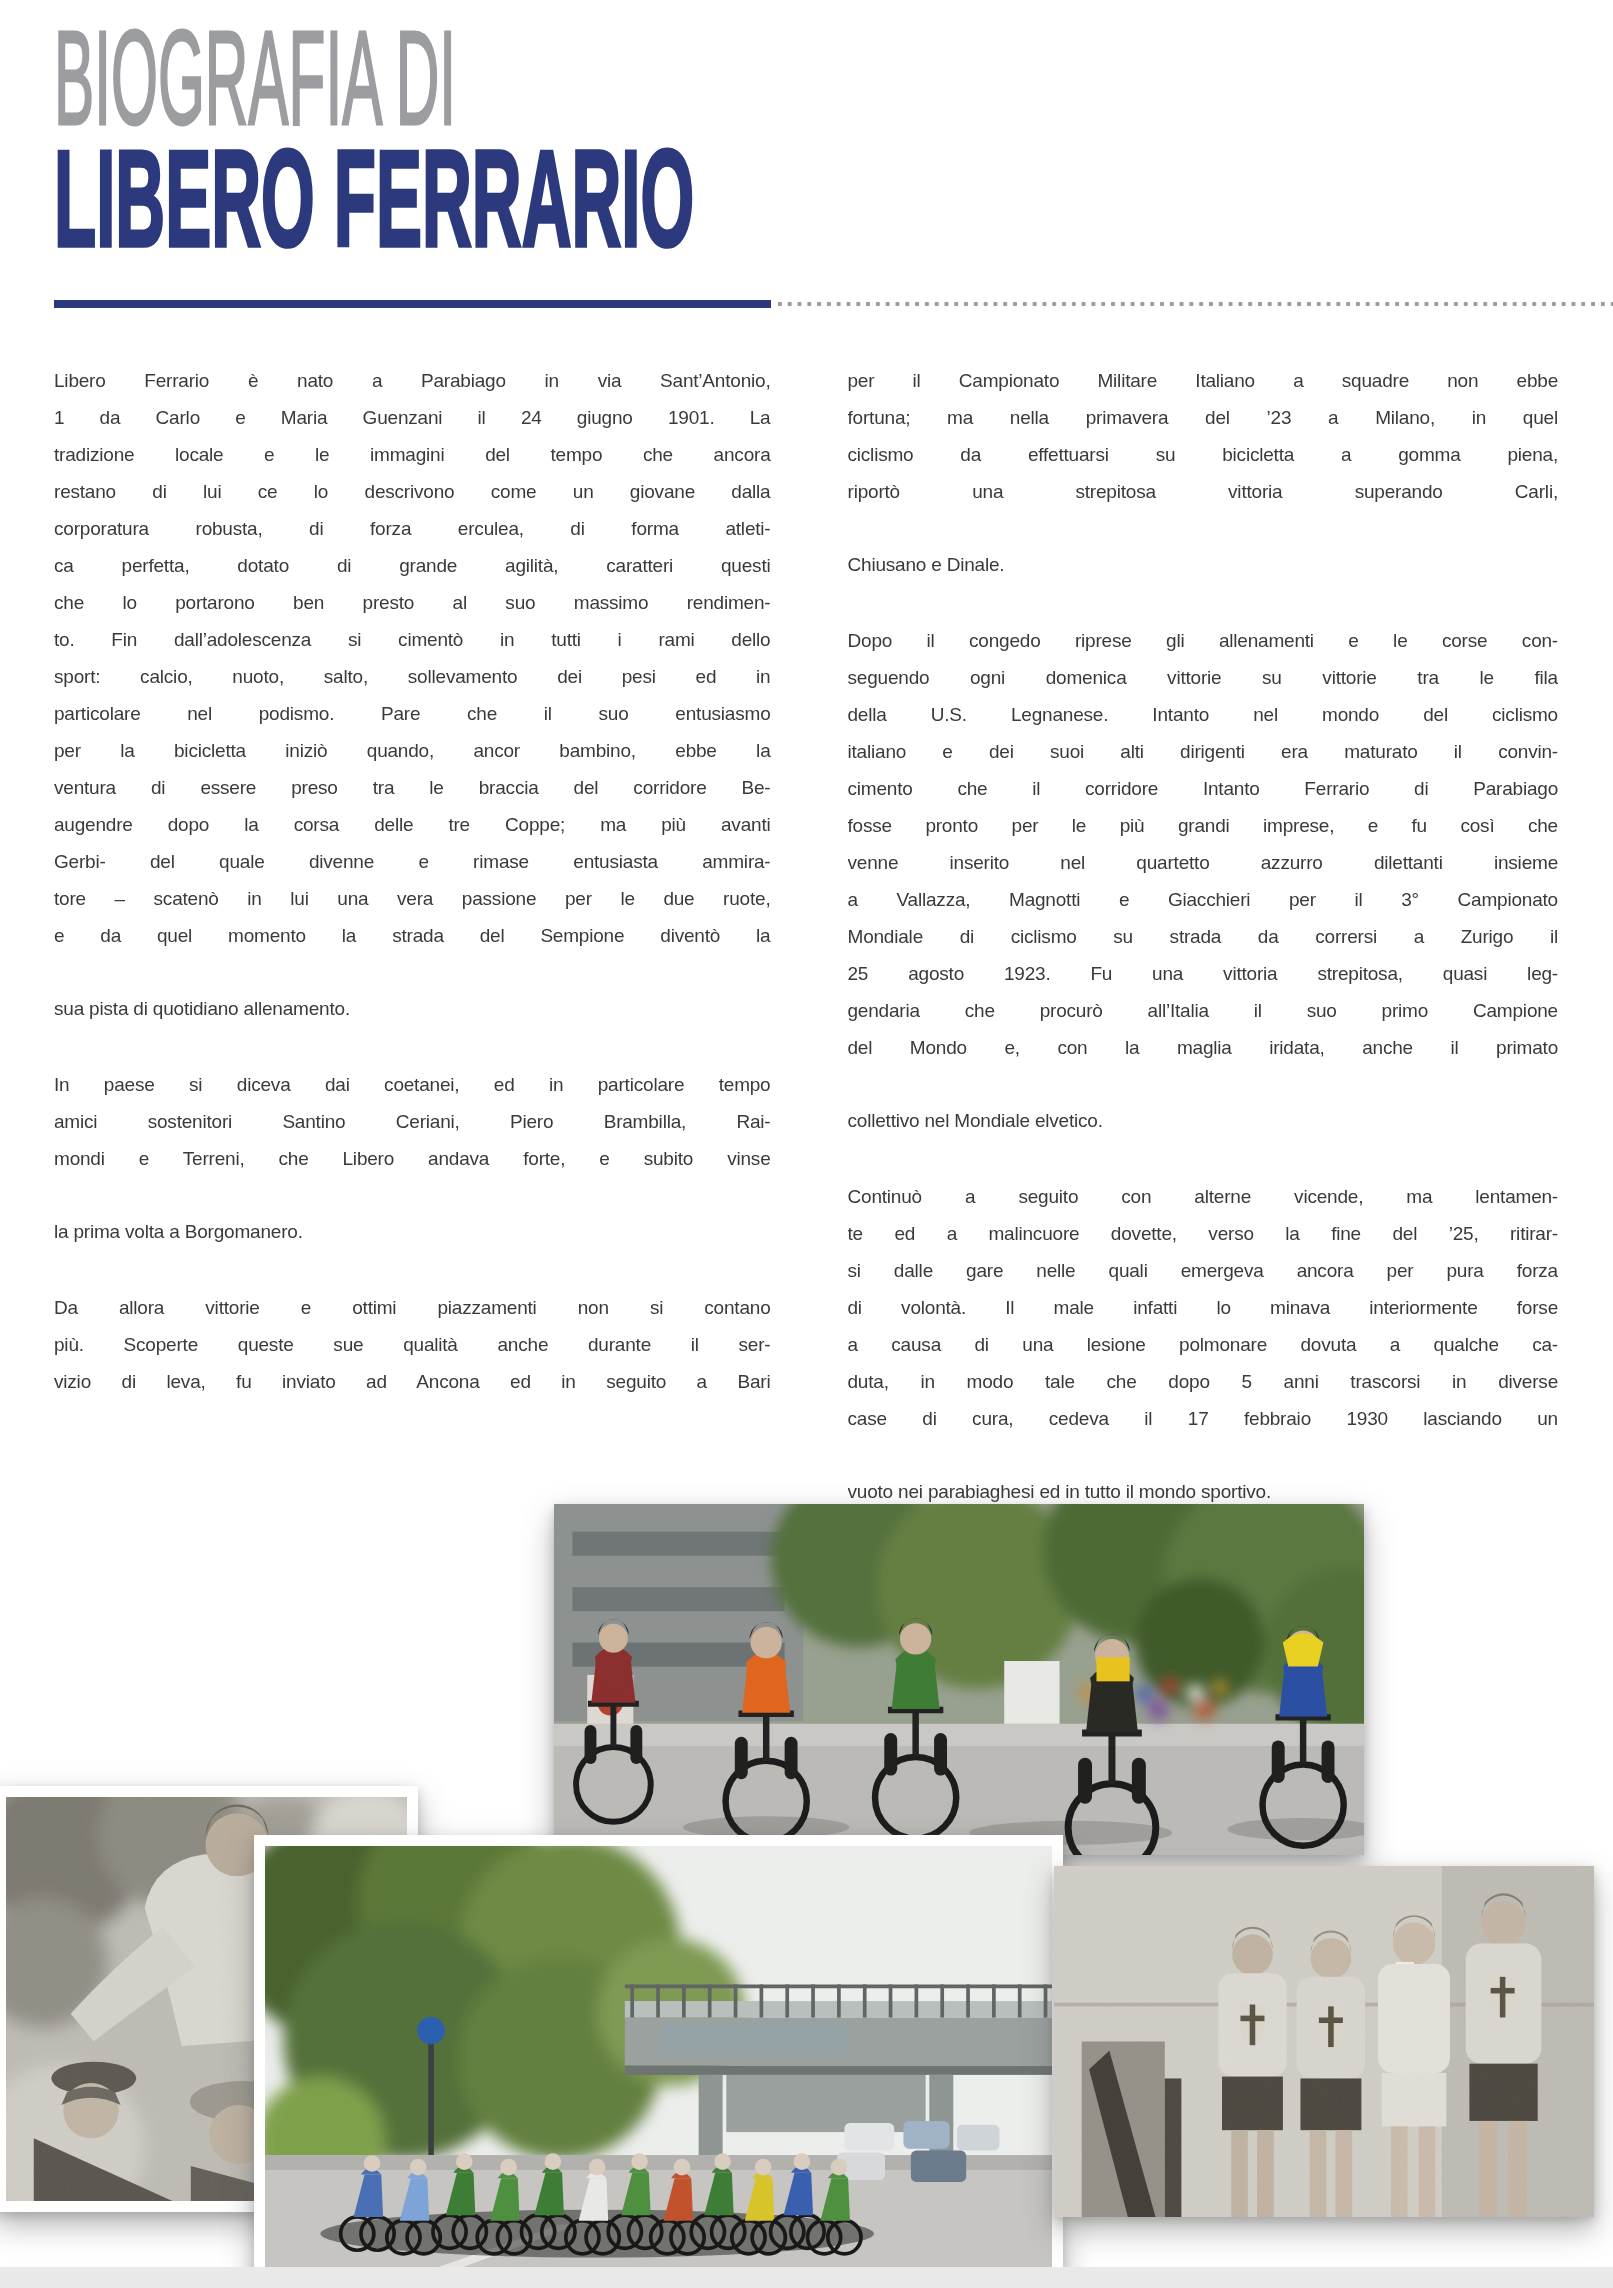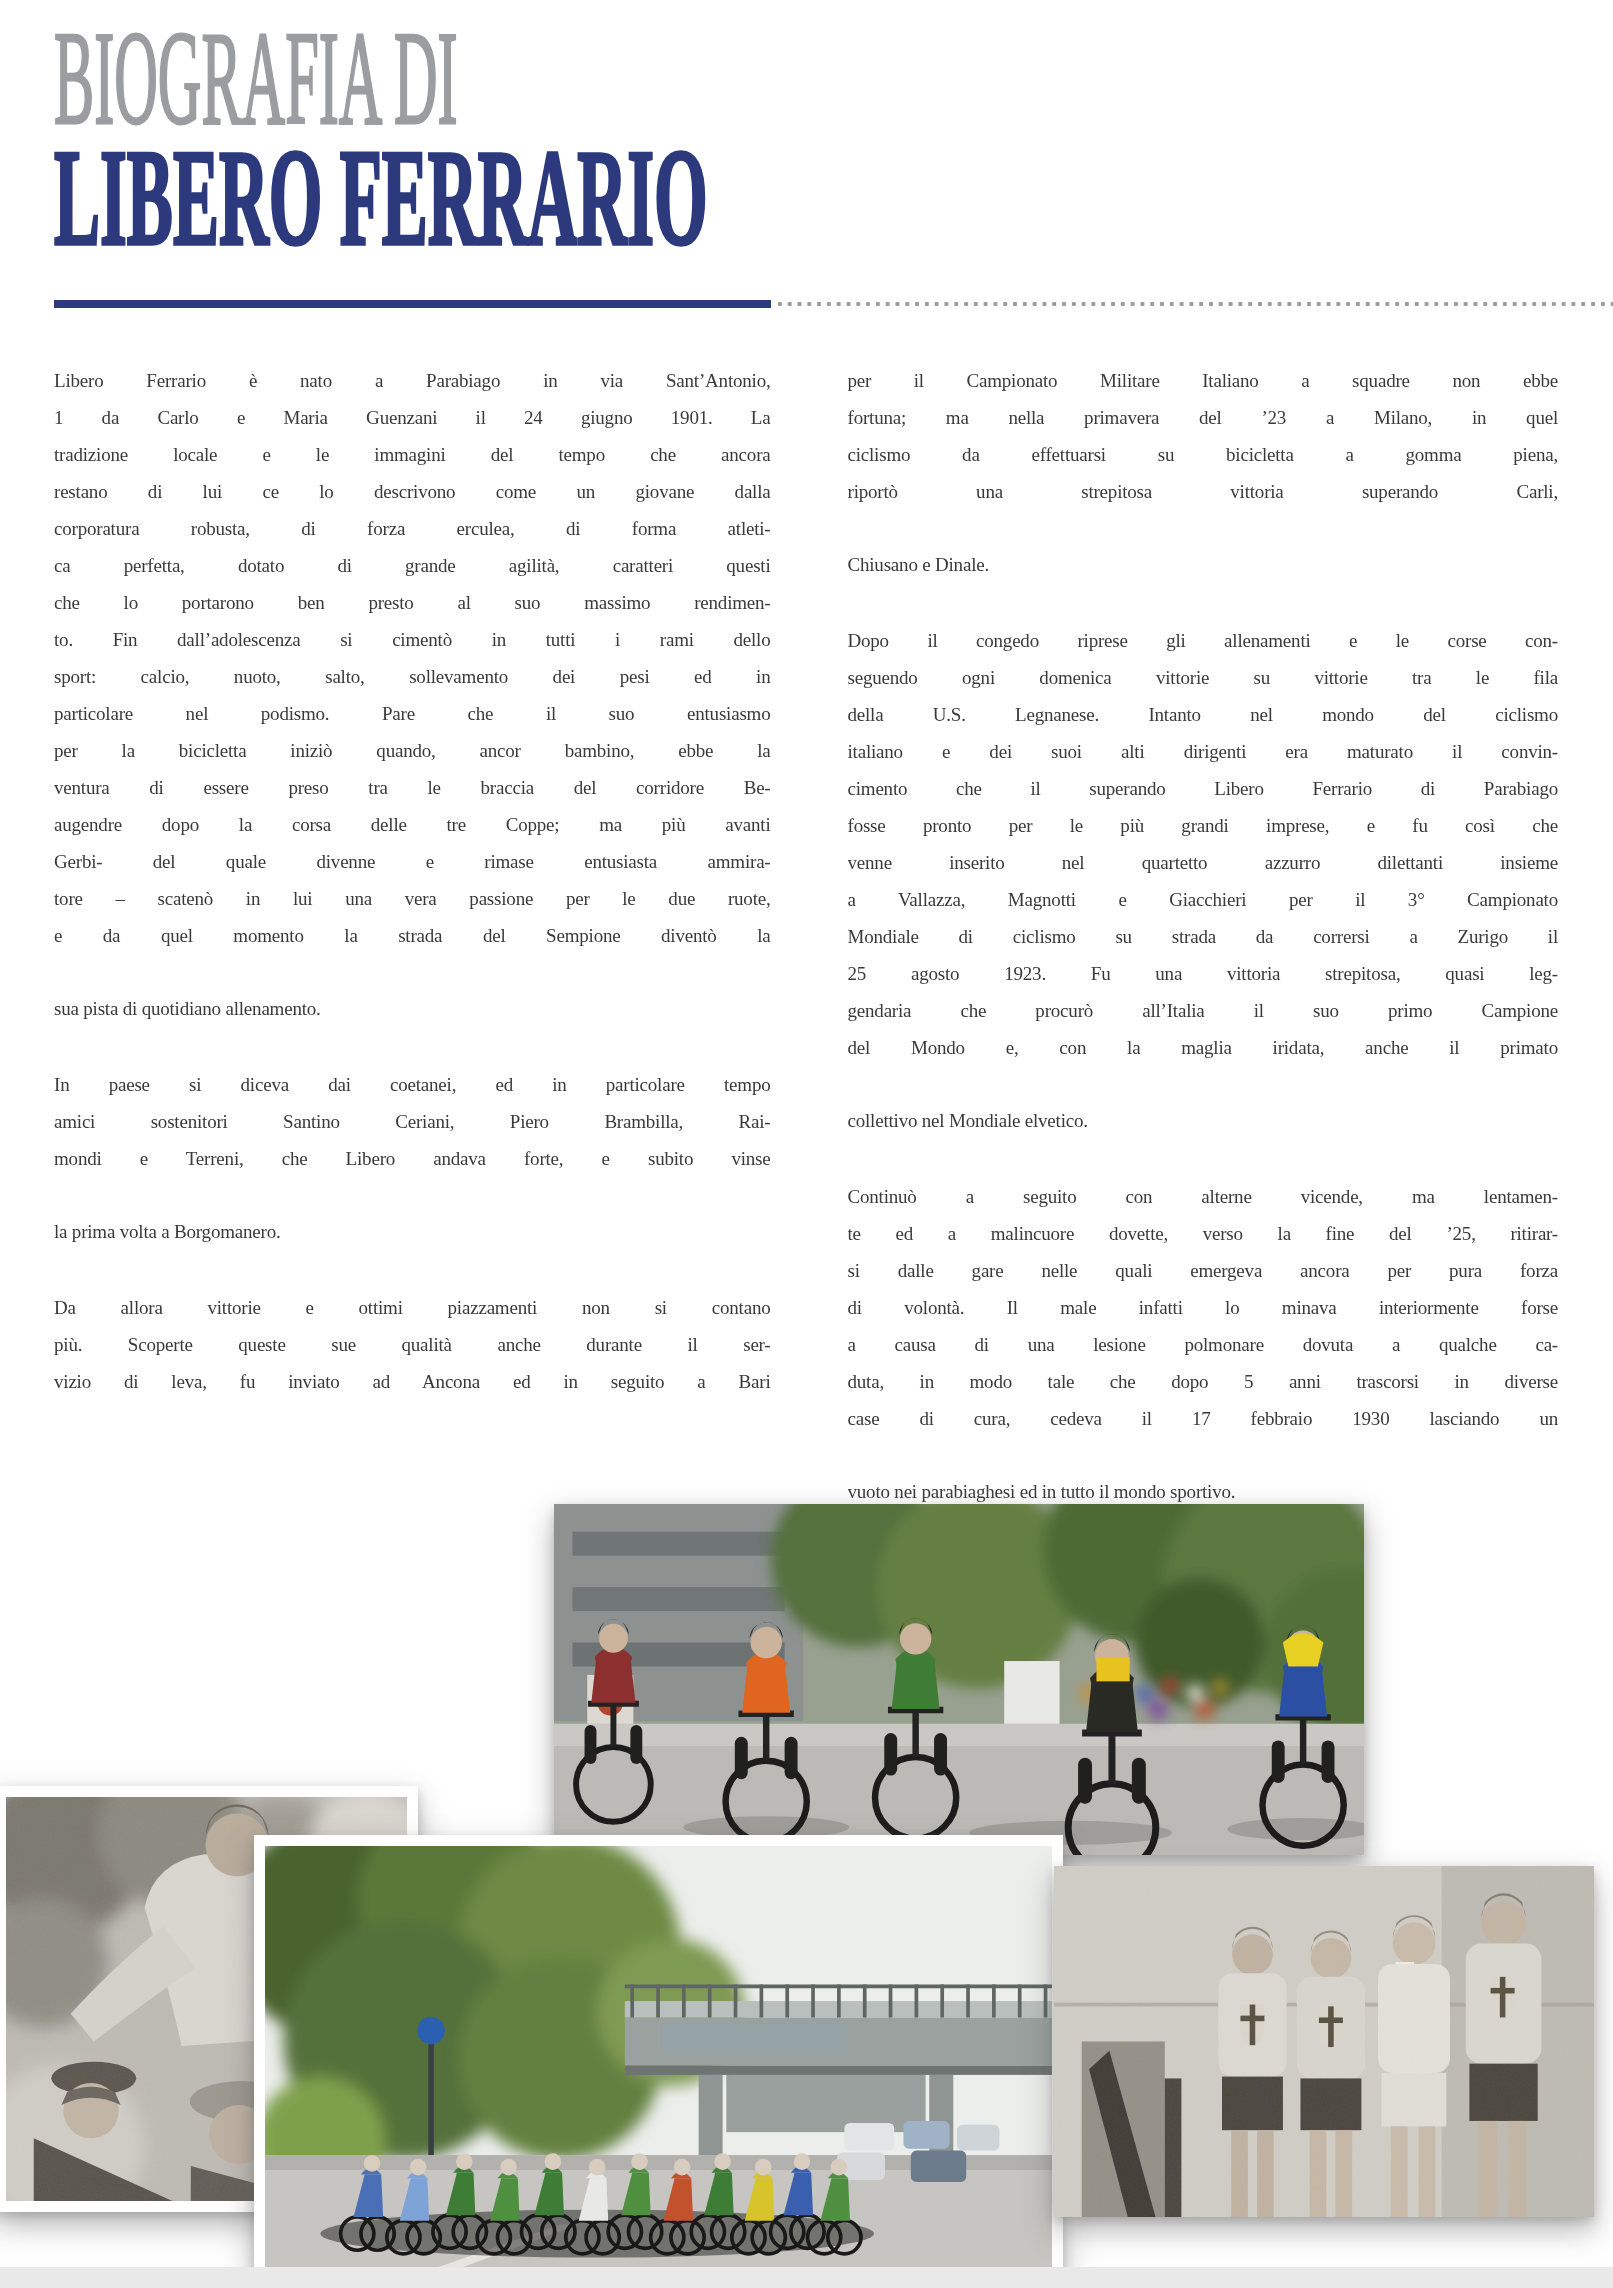--- a/index.html
+++ b/index.html
@@ -1,19 +1,19 @@
 <!DOCTYPE html>
 <html style="--accent: #2c3a7d; --title-gray: #9c9da0; --dot-gray: #9b9b9b; --body-text: #3a3a3a;font-size:14.8px"><head>
 <meta charset="utf-8">
 <style>
   html,body{margin:0;padding:0;background:#e9e9e9;}
   .page{
     position:relative;width:1613px;height:2267px;margin:0 auto;
     background:#ffffff;overflow:hidden;
-    font-family:Liberation Serif, serif;
+    font-family:Liberation Sans, sans-serif;
   }
   
   .title-block{position:absolute;left:54px;top:9.2px;}
   .title-line{display:block;transform-origin:left top;white-space:nowrap;line-height:1;}
   .title-gray{
     font-size:134px;font-weight:400;color:var(--title-gray,#9c9da0);
     transform:scaleX(0.45);-webkit-text-stroke:2.8px var(--title-gray,#9c9da0);
     position:absolute;left:0;top:1.8px;
   }
   .title-blue{
@@ -103,21 +103,21 @@
           <div class="pline">fortuna; ma nella primavera del ’23 a Milano, in quel</div>
           <div class="pline">ciclismo da effettuarsi su bicicletta a gomma piena,</div>
           <div class="pline">riportò una strepitosa vittoria superando Carli,</div>
           <div class="pline pline-last">Chiusano e Dinale.</div>
         </div>
         <div class="para">
           <div class="pline">Dopo il congedo riprese gli allenamenti e le corse con-</div>
           <div class="pline">seguendo ogni domenica vittorie su vittorie tra le fila</div>
           <div class="pline">della U.S. Legnanese. Intanto nel mondo del ciclismo</div>
           <div class="pline">italiano e dei suoi alti dirigenti era maturato il convin-</div>
-          <div class="pline">cimento che il superando Libero Ferrario di Parabiago</div>
+          <div class="pline">cimento che il corridore Intanto Ferrario di Parabiago</div>
           <div class="pline">fosse pronto per le più grandi imprese, e fu così che</div>
           <div class="pline">venne inserito nel quartetto azzurro dilettanti insieme</div>
           <div class="pline">a Vallazza, Magnotti e Giacchieri per il 3° Campionato</div>
           <div class="pline">Mondiale di ciclismo su strada da corrersi a Zurigo il</div>
           <div class="pline">25 agosto 1923. Fu una vittoria strepitosa, quasi leg-</div>
           <div class="pline">gendaria che procurò all’Italia il suo primo Campione</div>
           <div class="pline">del Mondo e, con la maglia iridata, anche il primato</div>
           <div class="pline pline-last">collettivo nel Mondiale elvetico.</div>
         </div>
         <div class="para">

